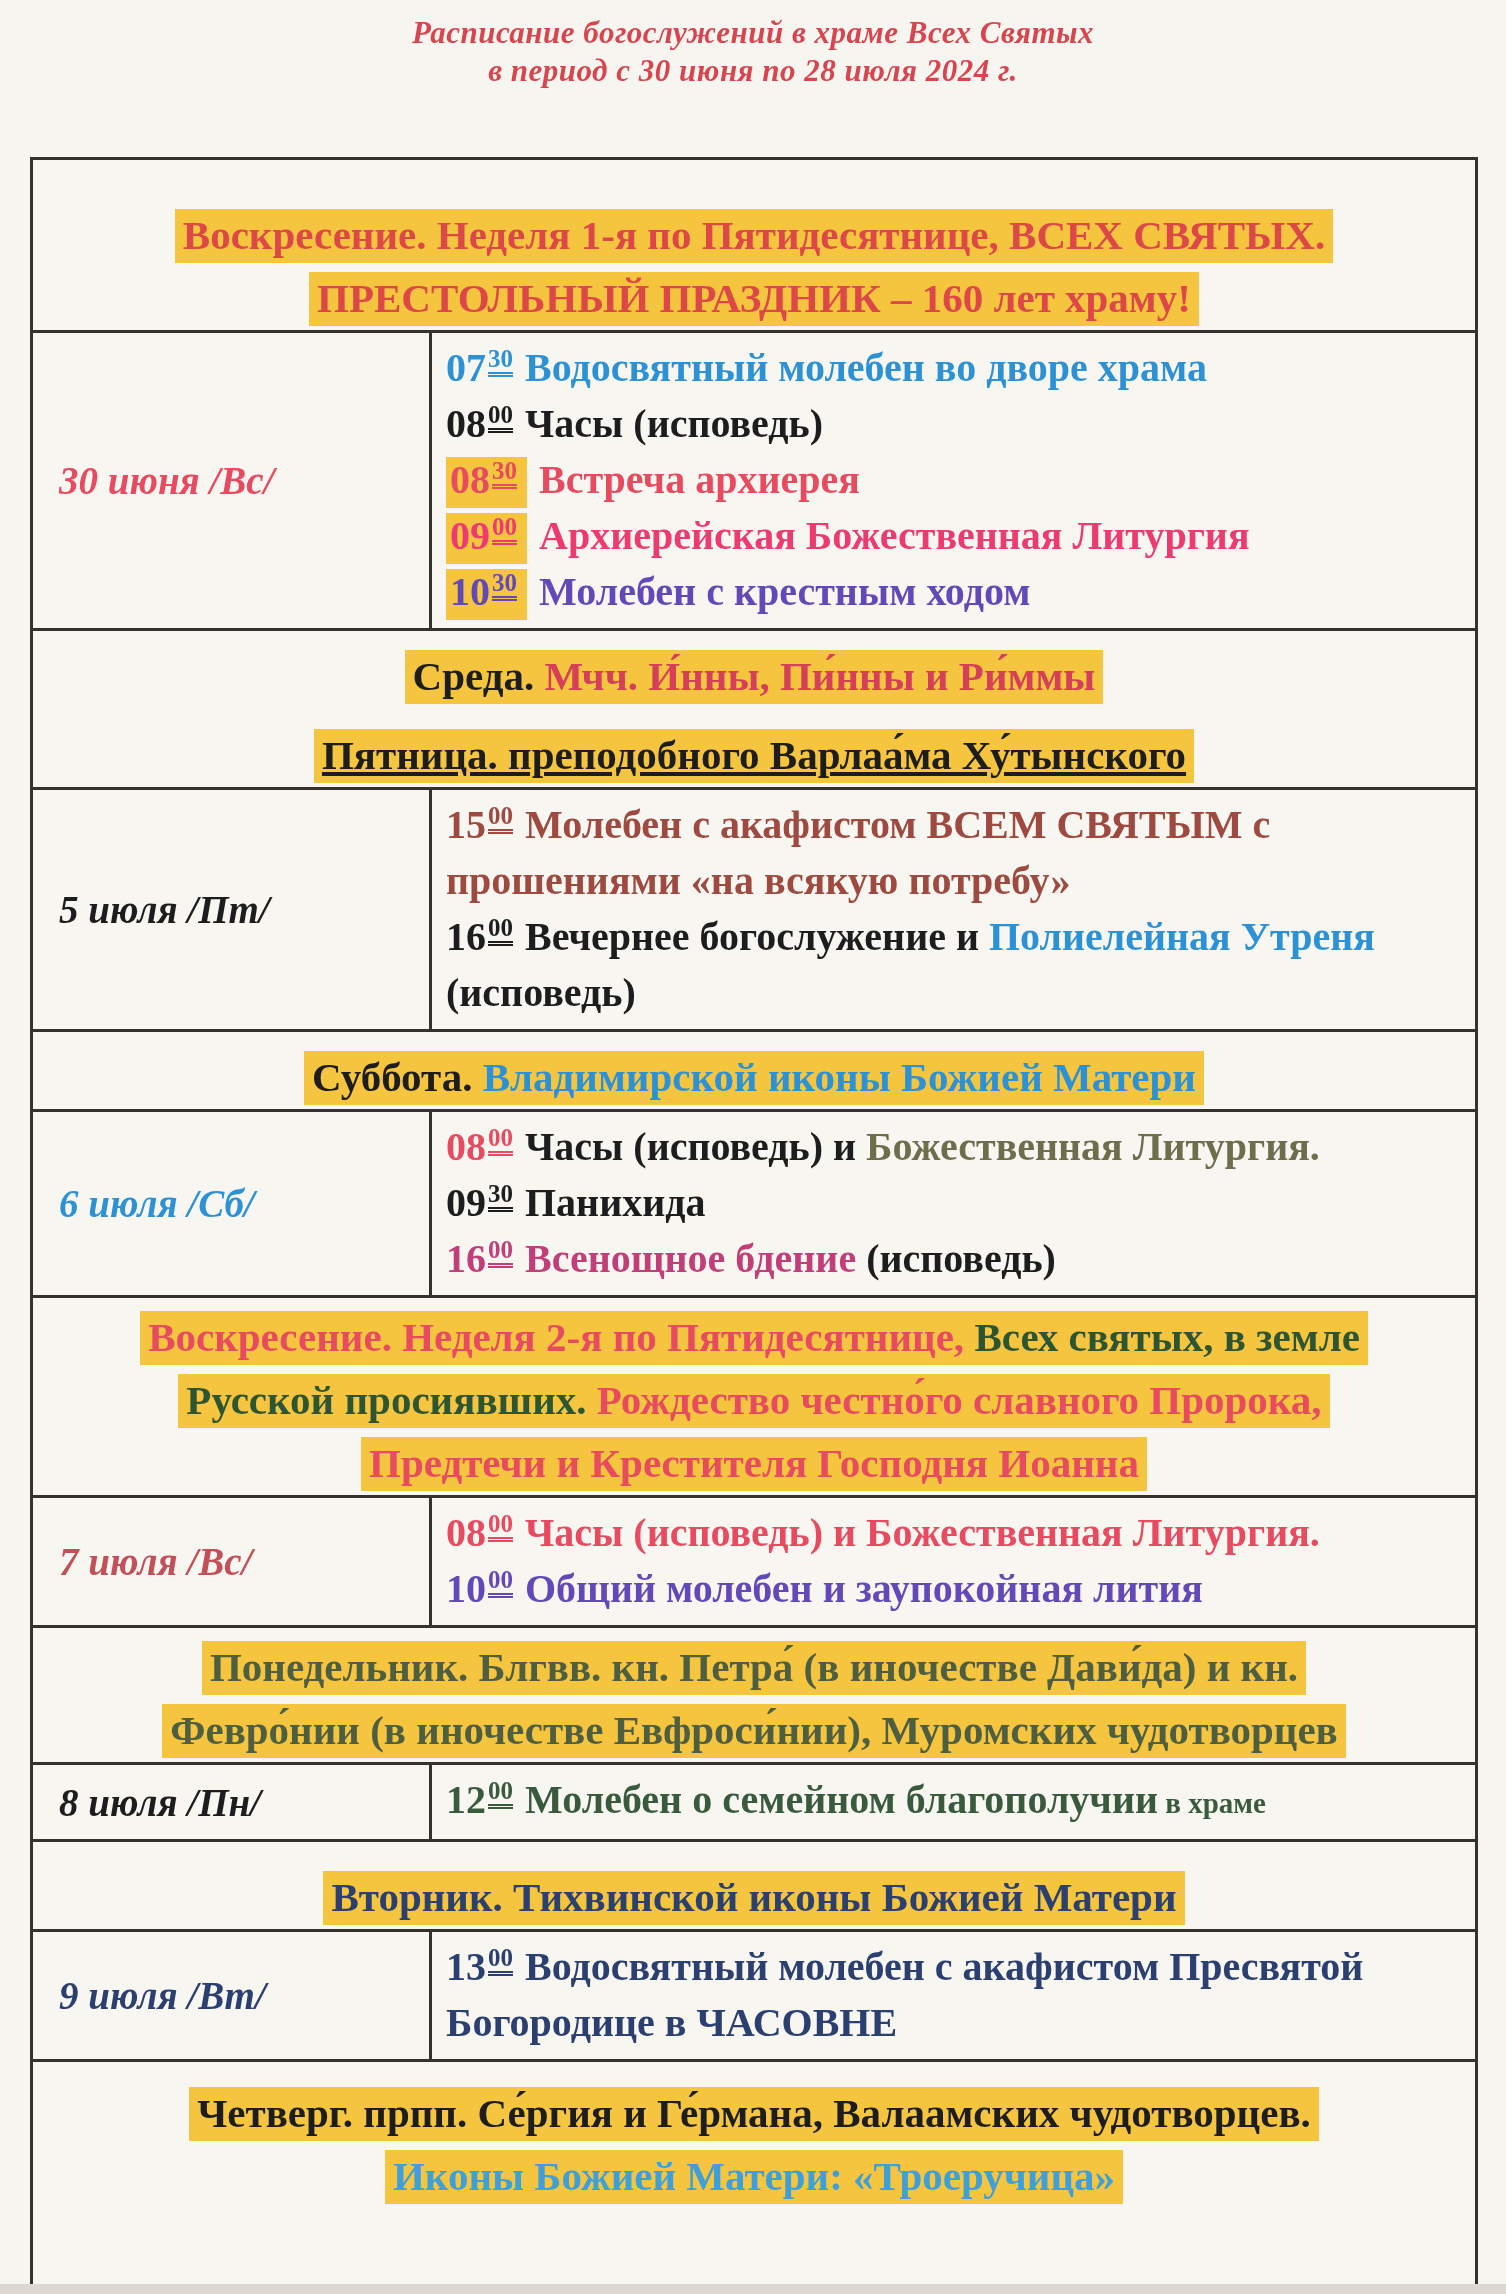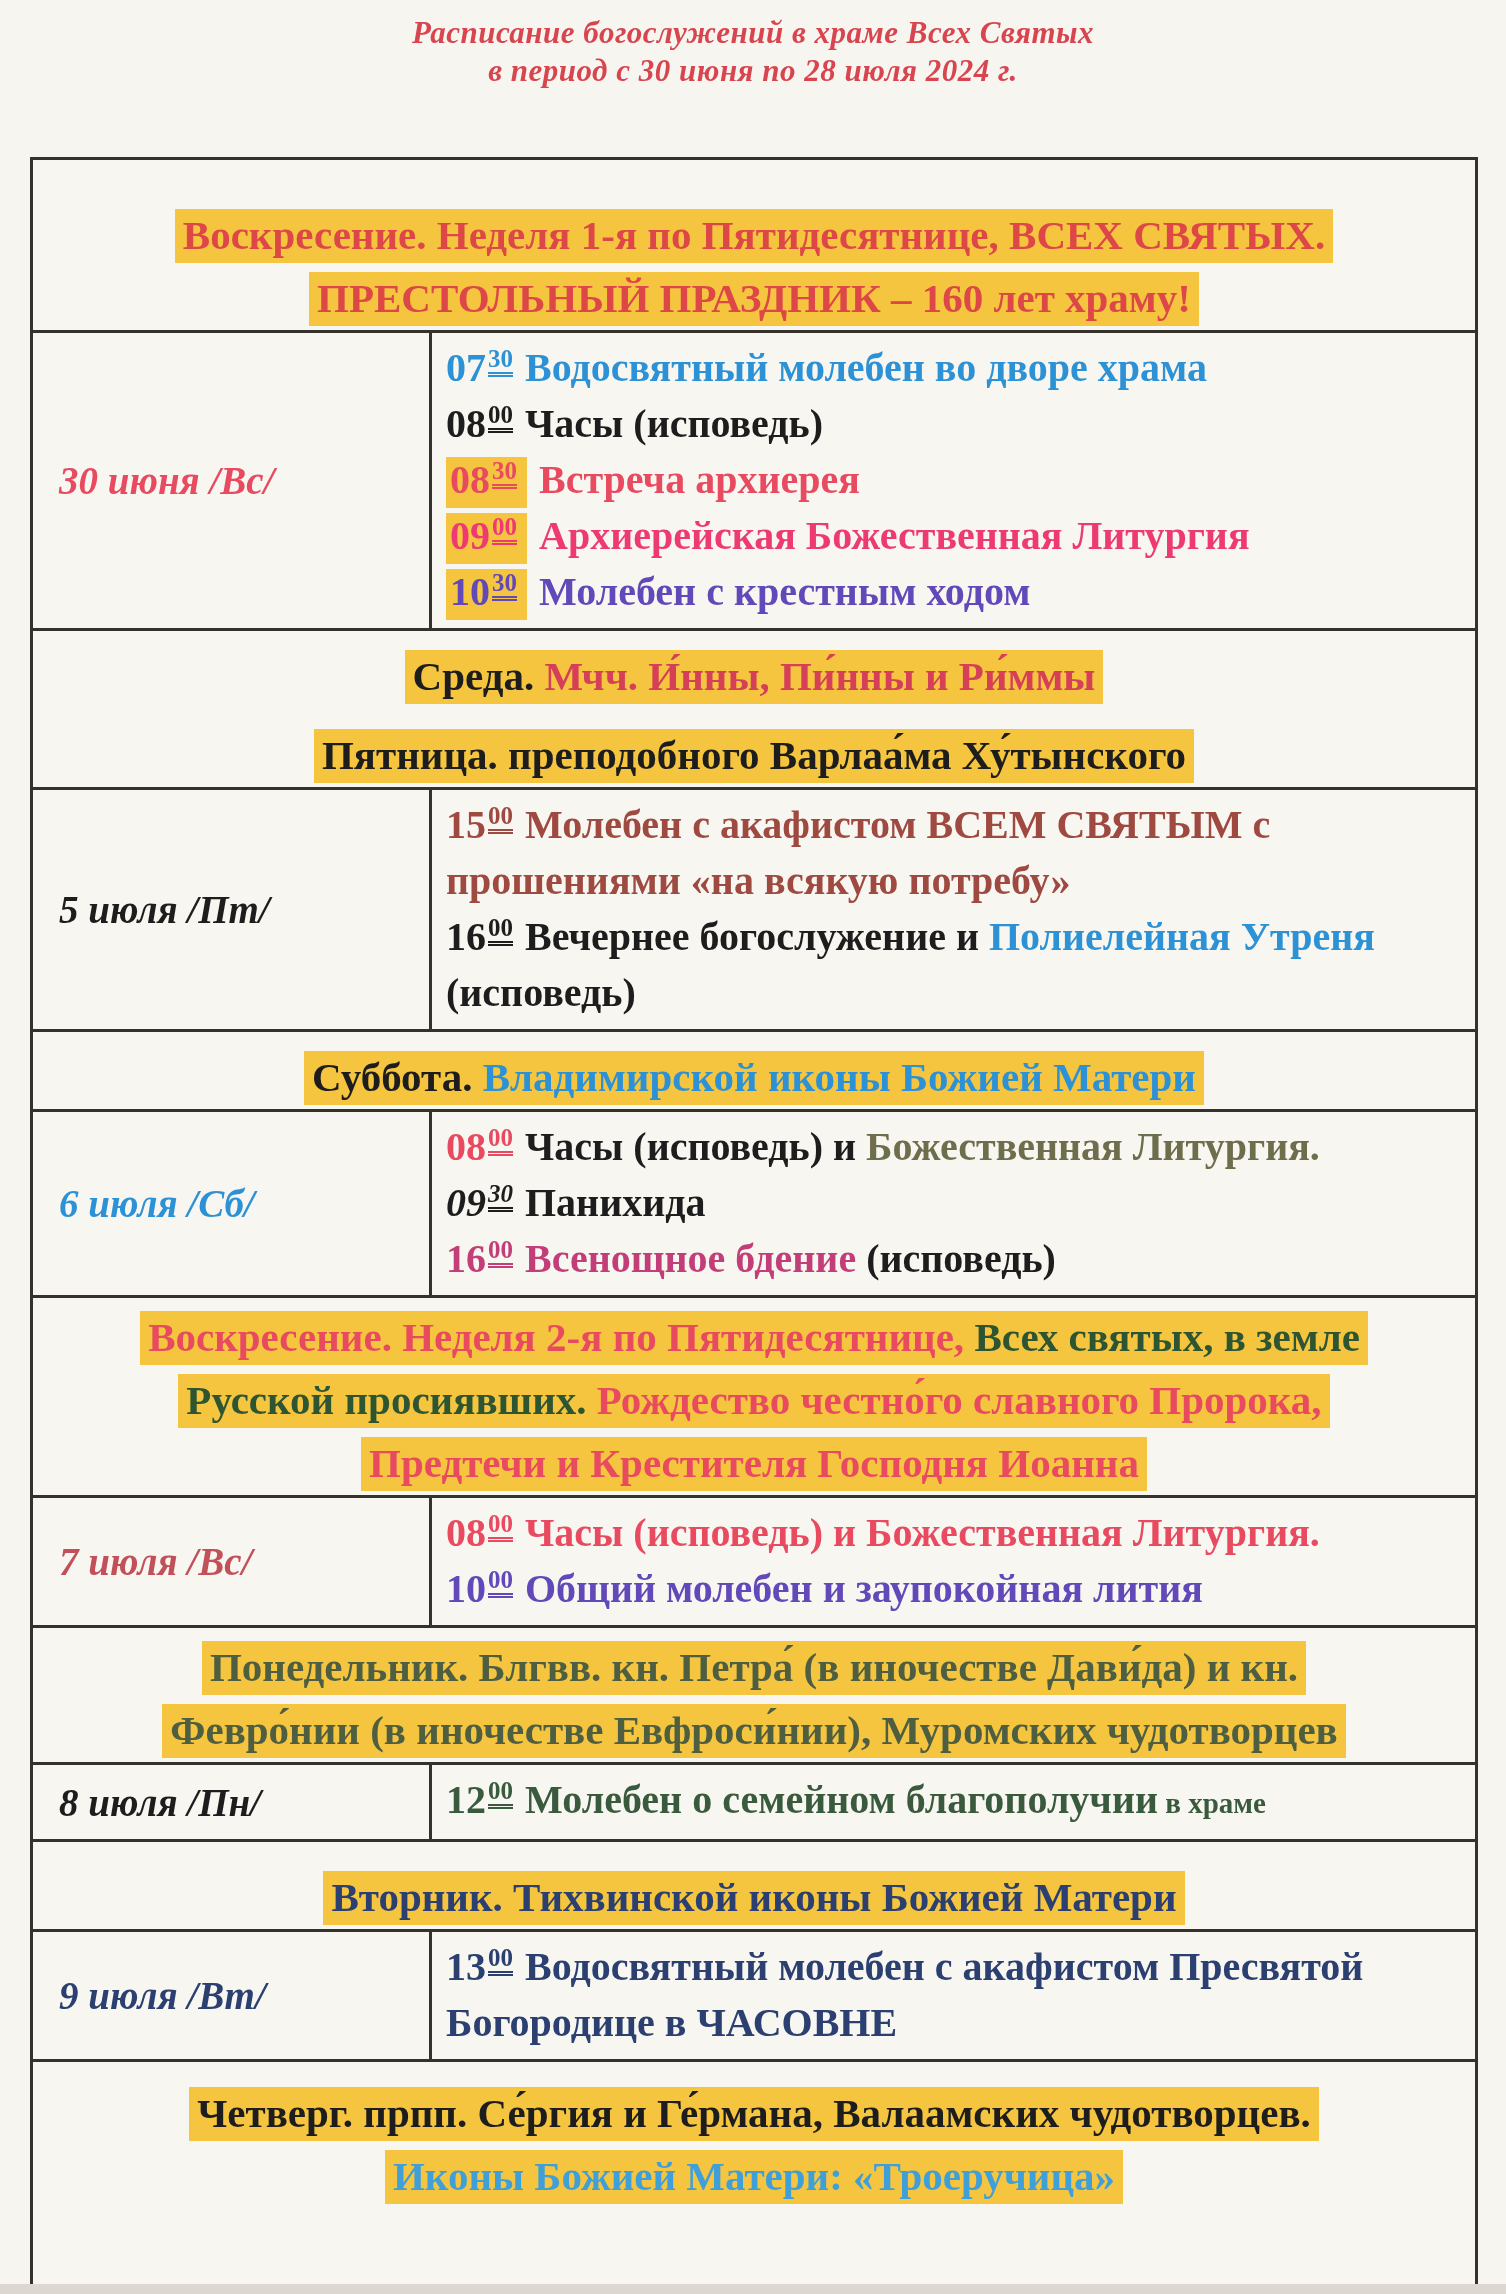--- a/index.html
+++ b/index.html
@@ -68,41 +68,41 @@
             <div class="line"><span class="time hl" style="color: rgb(97, 73, 185);"><span>10</span><span class="mm">30</span></span><span style="color: rgb(97, 73, 185);">Молебен с крестным ходом</span></div>
           </div>
         </div>
       </div>
       <div class="spacer" style="height: 14px;"></div>
       <div class="section">
         <div class="hline"><span class="hband"><span style="color: rgb(29, 29, 29);">Среда. </span><span style="color: rgb(214, 63, 88);">Мчч. И́нны, Пи́нны и Ри́ммы</span></span></div>
       </div>
       <div class="spacer" style="height: 16px;"></div>
       <div class="section">
-        <div class="hline"><span class="hband"><span style="color: rgb(29, 29, 29);">Пятница. преподобного Варлаа́ма Ху́тынского</span></span></div>
+        <div class="hline"><span class="hband"><span style="color: rgb(29, 29, 29); text-decoration: underline;">Пятница. преподобного Варлаа́ма Ху́тынского</span></span></div>
         <div class="drow">
           <div class="date">
             <span style="color: rgb(29, 29, 29);">5 июля /Пт/</span>
           </div>
           <div class="svc">
             <div class="line"><span class="time" style="color: rgb(158, 74, 64);"><span>15</span><span class="mm">00</span></span><span style="color: rgb(158, 74, 64);">Молебен с акафистом ВСЕМ СВЯТЫМ с прошениями «на всякую потребу»</span></div>
             <div class="line"><span class="time" style="color: rgb(29, 29, 29);"><span>16</span><span class="mm">00</span></span><span style="color: rgb(29, 29, 29);">Вечернее богослужение и </span><span style="color: rgb(45, 146, 213);">Полиелейная Утреня</span><span style="color: rgb(29, 29, 29);"> (исповедь)</span></div>
           </div>
         </div>
       </div>
       <div class="spacer" style="height: 14px;"></div>
       <div class="section">
         <div class="hline"><span class="hband"><span style="color: rgb(29, 29, 29);">Суббота. </span><span style="color: rgb(45, 146, 213);">Владимирской иконы Божией Матери</span></span></div>
         <div class="drow">
           <div class="date">
             <span style="color: rgb(45, 146, 213);">6 июля /Сб/</span>
           </div>
           <div class="svc">
             <div class="line"><span class="time" style="color: rgb(232, 74, 96);"><span>08</span><span class="mm">00</span></span><span style="color: rgb(29, 29, 29);">Часы (исповедь) и </span><span style="color: rgb(110, 110, 76);">Божественная Литургия.</span></div>
-            <div class="line"><span class="time" style="color: rgb(29, 29, 29); font-style: italic;"><span>09</span><span class="mm">30</span></span><span style="color: rgb(29, 29, 29);">Панихида</span></div>
+            <div class="line"><span class="time" style="color: rgb(29, 29, 29);"><span>09</span><span class="mm">30</span></span><span style="color: rgb(29, 29, 29);">Панихида</span></div>
             <div class="line"><span class="time" style="color: rgb(194, 62, 120);"><span>16</span><span class="mm">00</span></span><span style="color: rgb(194, 62, 120);">Всенощное бдение</span><span style="color: rgb(29, 29, 29);"> (исповедь)</span></div>
           </div>
         </div>
       </div>
       <div class="spacer" style="height: 8px;"></div>
       <div class="section">
         <div class="hline"><span class="hband"><span style="color: rgb(232, 74, 96);">Воскресение. Неделя 2-я по Пятидесятнице, </span><span style="color: rgb(46, 85, 49);">Всех святых, в земле</span></span></div>
         <div class="hline"><span class="hband"><span style="color: rgb(46, 85, 49);">Русской просиявших. </span><span style="color: rgb(232, 74, 96);">Рождество честно́го славного Пророка,</span></span></div>
         <div class="hline"><span class="hband"><span style="color: rgb(232, 74, 96);">Предтечи и Крестителя Господня Иоанна</span></span></div>
         <div class="drow">

